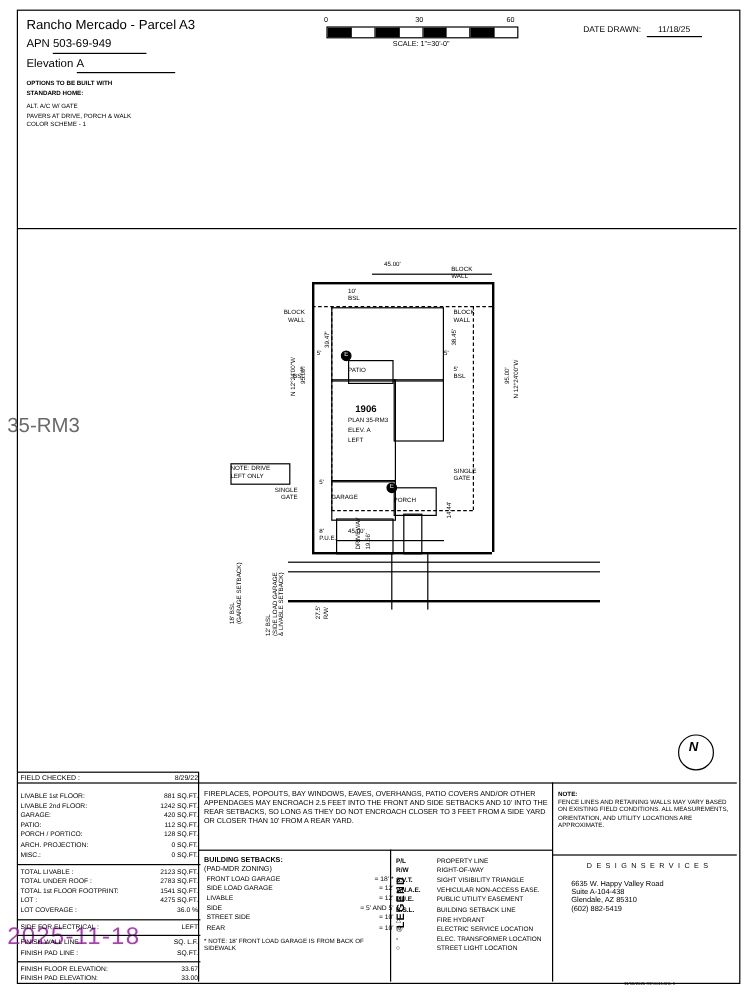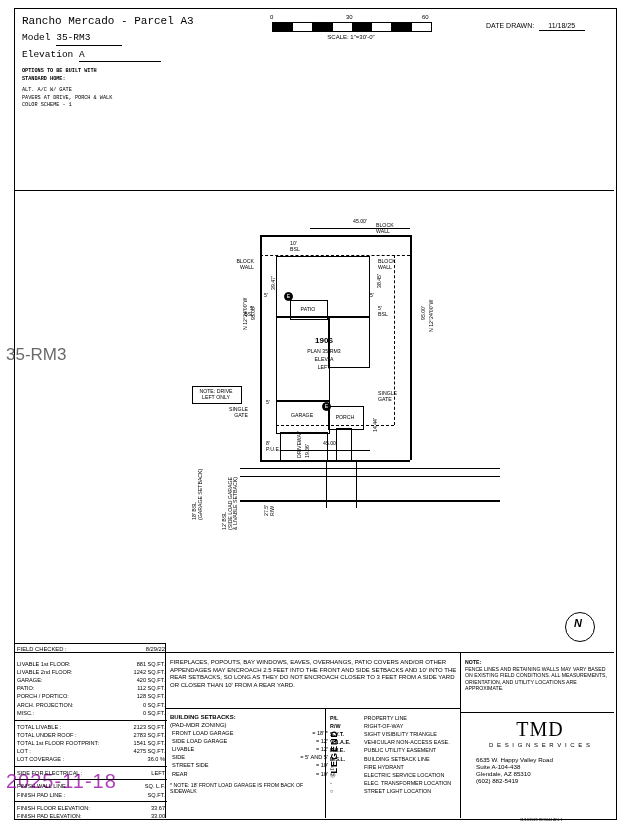--- a/index.html
+++ b/index.html
@@ -14,21 +14,21 @@
   .t11{font-size:11px;line-height:1.35;}
   .ul{border-bottom:1px solid #000;display:inline-block;}
   .ctr{text-align:center;}
   .rt{text-align:right;}
   .bold{font-weight:bold;}
 
   
   #frame{left:14px;top:8px;width:601px;height:810px;border:1px solid #000;}
 
   
-  #hdr-title{left:22px;top:14px;width:250px;font-family:Liberation Mono, monospace;}
+  #hdr-title{left:22px;top:14px;width:250px;}
   #hdr-title div{margin-bottom:1px;}
 
   
   #scalebar{left:272px;top:14px;width:160px;}
   .sbar{height:8px;border:1px solid #000;display:flex;width:158px;}
   .sbar i{flex:1;border-right:1px solid #000;}
   .sbar i:last-child{border-right:none;}
   .sbar i.f{background:#000;}
   .sbticks{position:relative;height:9px;font-size:6px;}
   .sbticks span{position:absolute;}
@@ -38,21 +38,21 @@
   
   #plot{left:180px;top:200px;width:430px;height:360px;}
   .ln{position:absolute;background:#000;}
   .h{height:1px;}
   .v{width:1px;}
   .h2{height:2px;}
   .v2{width:2px;}
   .dash-h{position:absolute;height:0;border-top:1px dashed #000;}
   .dash-v{position:absolute;width:0;border-left:1px dashed #000;}
   .lbl{position:absolute;font-size:5.2px;line-height:1.2;}
-  .lblc{position:absolute;font-size:5.2px;line-height:1.2;text-align:center;}
+  .lblc{position:absolute;font-size:5.2px;line-height:1.2;text-align:left;}
   .rot{transform:rotate(-90deg);transform-origin:0 0;white-space:nowrap;}
   .box{position:absolute;border:1px solid #000;}
 
   
   #tbl-field{left:15px;top:645px;width:152px;}
   #tbl-areas{left:15px;top:660px;width:152px;}
   .rowline{display:flex;justify-content:space-between;font-size:5.6px;line-height:1.45;padding:0 2px;}
   .sect{border-top:1px solid #000;}
   #notes-mid{left:167px;top:657px;width:295px;}
   #notes-right{left:462px;top:657px;width:148px;}
@@ -73,23 +73,23 @@
   .dot{position:absolute;width:7px;height:7px;border:1px solid #000;border-radius:50%;background:#000;color:#fff;font-size:5px;text-align:center;line-height:7px;}
 </style>
 </head>
 <body>
 
 <div id="sheet">
   <div class="abs bd" id="frame"></div>
 
   <div class="abs" id="hdr-title">
     <div class="t11">Rancho Mercado - Parcel A3</div>
-    <div class="t9" style="margin-top:3px;">
-      <span>Model</span>
-      <span class="ul" style="min-width:66px;">35-RM3</span>
+    <div class="t9" style="margin-top:2px;">
+      <span>APN</span>
+      <span class="ul" style="min-width:78px;">503-69-949</span>
     </div>
     <div class="t9" style="margin-top:3px;">
       <span>Elevation</span>
       <span class="ul" style="min-width:82px;">A</span>
     </div>
     <div class="tiny bold" style="margin-top:6px;">OPTIONS TO BE BUILT WITH</div>
     <div class="tiny bold">STANDARD HOME:</div>
     <div class="tiny" style="margin-top:5px;">ALT. A/C W/ GATE</div>
     <div class="tiny">PAVERS AT DRIVE, PORCH &amp; WALK</div>
     <div class="tiny">COLOR SCHEME - 1</div>
@@ -406,21 +406,20 @@
         <span class="k" style="font-weight:normal;">▫</span>
         <span>ELEC. TRANSFORMER LOCATION</span>
       </div>
     <div class="legrow">
         <span class="k" style="font-weight:normal;">○</span>
         <span>STREET LIGHT LOCATION</span>
       </div>
   </div>
 
   <div class="abs" id="tmd">
-    <div style="font-size:20px;letter-spacing:1px;font-family:'Liberation Serif',serif;">TMD</div>
     <div style="font-size:6px;letter-spacing:1px;margin-top:1px;">D E S I G N   S E R V I C E S</div>
     <div style="font-size:6.2px;margin-top:8px;text-align:left;padding-left:6px;">6635 W. Happy Valley Road</div>
     <div style="font-size:6.2px;text-align:left;padding-left:6px;">Suite A-104-438</div>
     <div style="font-size:6.2px;text-align:left;padding-left:6px;">Glendale, AZ 85310</div>
     <div style="font-size:6.2px;text-align:left;padding-left:6px;">(602) 882-5419</div>
   </div>
 
   <div class="abs" id="footer-note">11/18/2025 REV044 AKL 1</div>
 </div>
 

